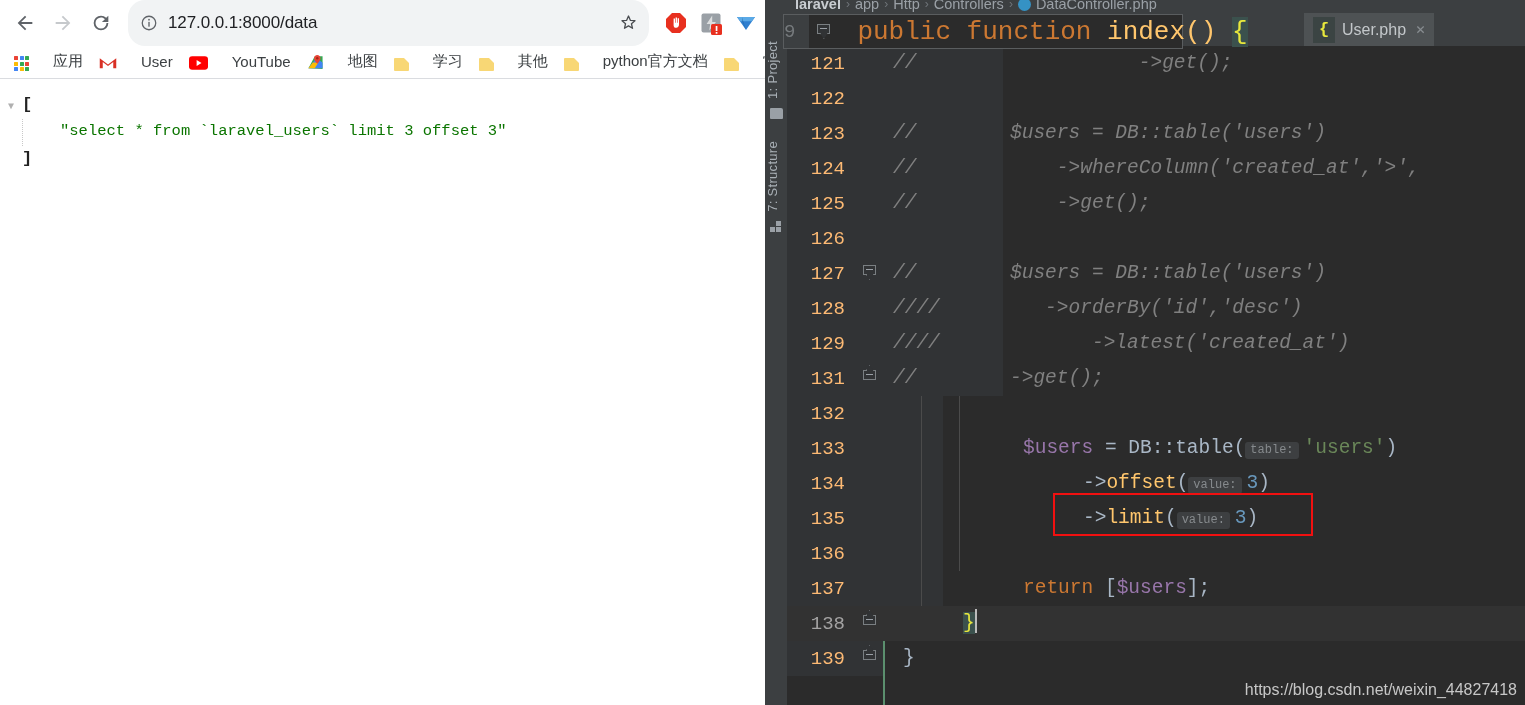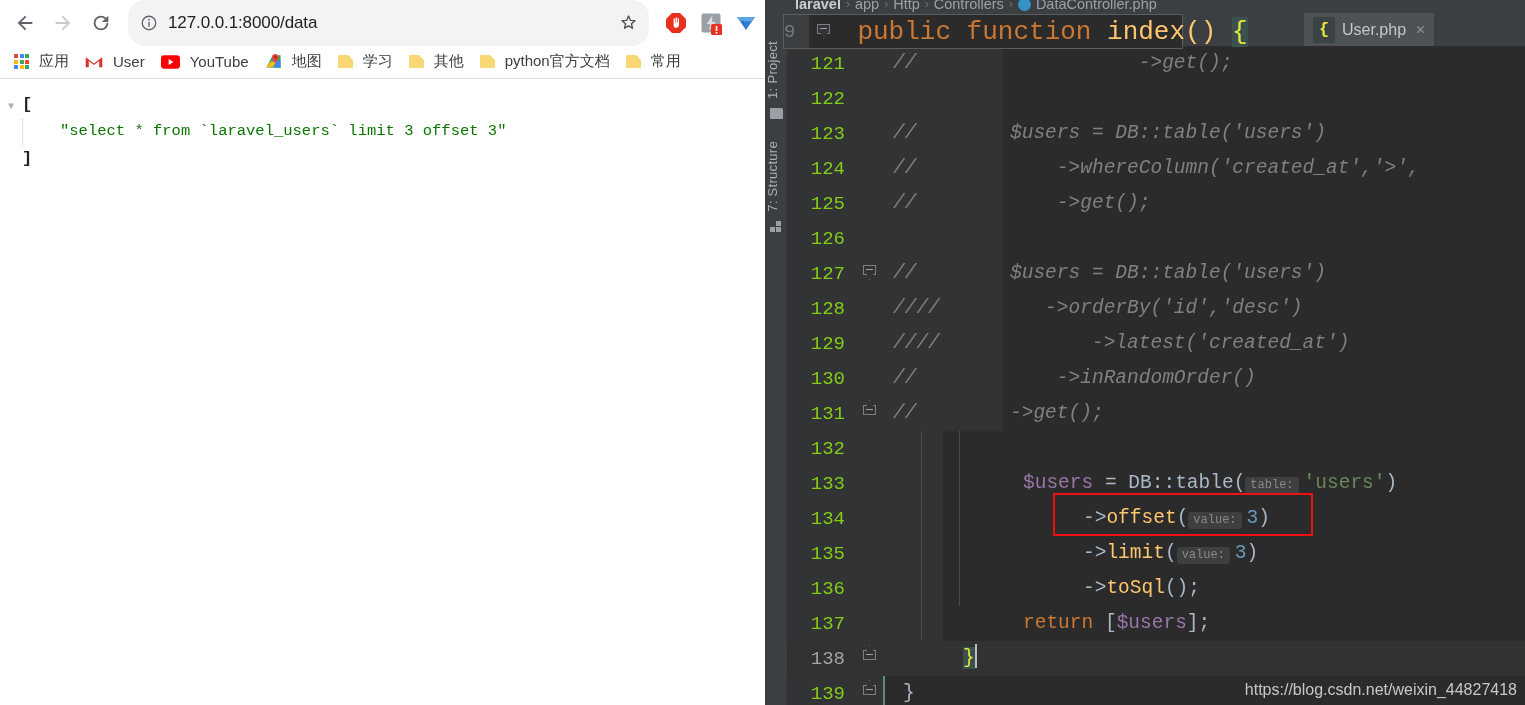--- a/index.html
+++ b/index.html
@@ -58,22 +58,22 @@
     height: 34px;
     display: flex; align-items: center;
     padding: 0 8px;
     gap: 4px;
     background: #ffffff;
     overflow: hidden;
     white-space: nowrap;
     border-bottom: 1px solid #dadce0;
   }
   .bm {
-    display: flex; align-items: center;
-    gap: 10px;
+    display: flex; align-items: flex-end;
+    gap: 24px;
     padding: 3px 6px;
     border-radius: 4px;
     font-size: 15px;
     color: #3c4043;
     flex: 0 0 auto;
   }
   .bm-label { font-size: 15px; color: #3c4043; }
   .folder-ic {
     width: 15px; height: 13px;
     background: #f8d775;
@@ -220,21 +220,21 @@
     display: flex;
     align-items: center;
   }
   .code-row.current { background: #323232; }
   .gutter {
     width: 70px; height: 35px;
     flex: 0 0 auto;
     display: flex; align-items: center; justify-content: flex-end;
     padding-right: 12px;
     background: #313335;
-    color: #84cc16;
+    color: #fdba74;
     font-size: 19px;
     font-family: "Liberation Mono", monospace;
   }
   .code-row.current .gutter { color: #a4a3a3; background: #323232; }
   .foldcol {
     width: 26px; height: 35px; flex: 0 0 auto;
     background: #313335;
     position: relative;
   }
   .code-row.current .foldcol { background: #323232; }
@@ -608,25 +608,20 @@
         <span class="foldcol"></span>
         <span class="codetext"><span class="commentbg"></span><span class="tok c-comment" style="position:relative">////         -&gt;orderBy('id','desc')</span></span>
       </div>
 
       <div class="code-row">
         <span class="gutter">129</span>
         <span class="foldcol"></span>
         <span class="codetext"><span class="commentbg"></span><span class="tok c-comment" style="position:relative">////             -&gt;latest('created_at')</span></span>
       </div>
 
-      <div class="code-row">
-        <span class="gutter">130</span>
-        <span class="foldcol"></span>
-        <span class="codetext"><span class="commentbg"></span><span class="tok c-comment" style="position:relative">//            -&gt;inRandomOrder()</span></span>
-      </div>
 
       <div class="code-row">
         <span class="gutter">131</span>
         <span class="foldcol">
           <span class="fold-marker up">
             <span class="box"></span>
               <span class="dash"></span>
               <span class="tip"></span>
           </span>
         </span>
@@ -653,21 +648,21 @@
 
       <div class="code-row">
         <span class="gutter">135</span>
         <span class="foldcol"></span>
         <span class="codetext"><span class="commentbg" style="width:60px"></span><span class="indent-guide" style="left:38px"></span><span class="indent-guide" style="left:76px"></span><span style="position:relative;padding-left:190px"><span class="tok c-default">-&gt;</span><span class="tok c-method">limit</span><span class="tok c-default">(</span><span class="hint">value:</span><span class="tok c-num" style="padding-left:5px">3</span><span class="tok c-default">)</span></span></span>
       </div>
 
       <div class="code-row">
         <span class="gutter">136</span>
         <span class="foldcol"></span>
-        <span class="codetext"><span class="commentbg" style="width:60px"></span><span class="indent-guide" style="left:38px"></span><span class="indent-guide" style="left:76px"></span><span style="position:relative;padding-left:190px"><span class="tok c-default">-&gt;</span><span class="tok c-method">toSql</span><span class="tok c-default">();</span></span></span>
+        <span class="codetext"><span class="commentbg" style="width:60px"></span><span class="indent-guide" style="left:38px"></span><span class="indent-guide" style="left:76px"></span></span>
       </div>
 
       <div class="code-row">
         <span class="gutter">137</span>
         <span class="foldcol"></span>
         <span class="codetext"><span class="commentbg" style="width:60px"></span><span class="indent-guide" style="left:38px"></span><span style="position:relative;padding-left:130px"><span class="tok c-kw">return</span><span class="tok c-default"> [</span><span class="tok c-var">$users</span><span class="tok c-default">];</span></span></span>
       </div>
 
       <div class="code-row current">
         <span class="gutter">138</span>

